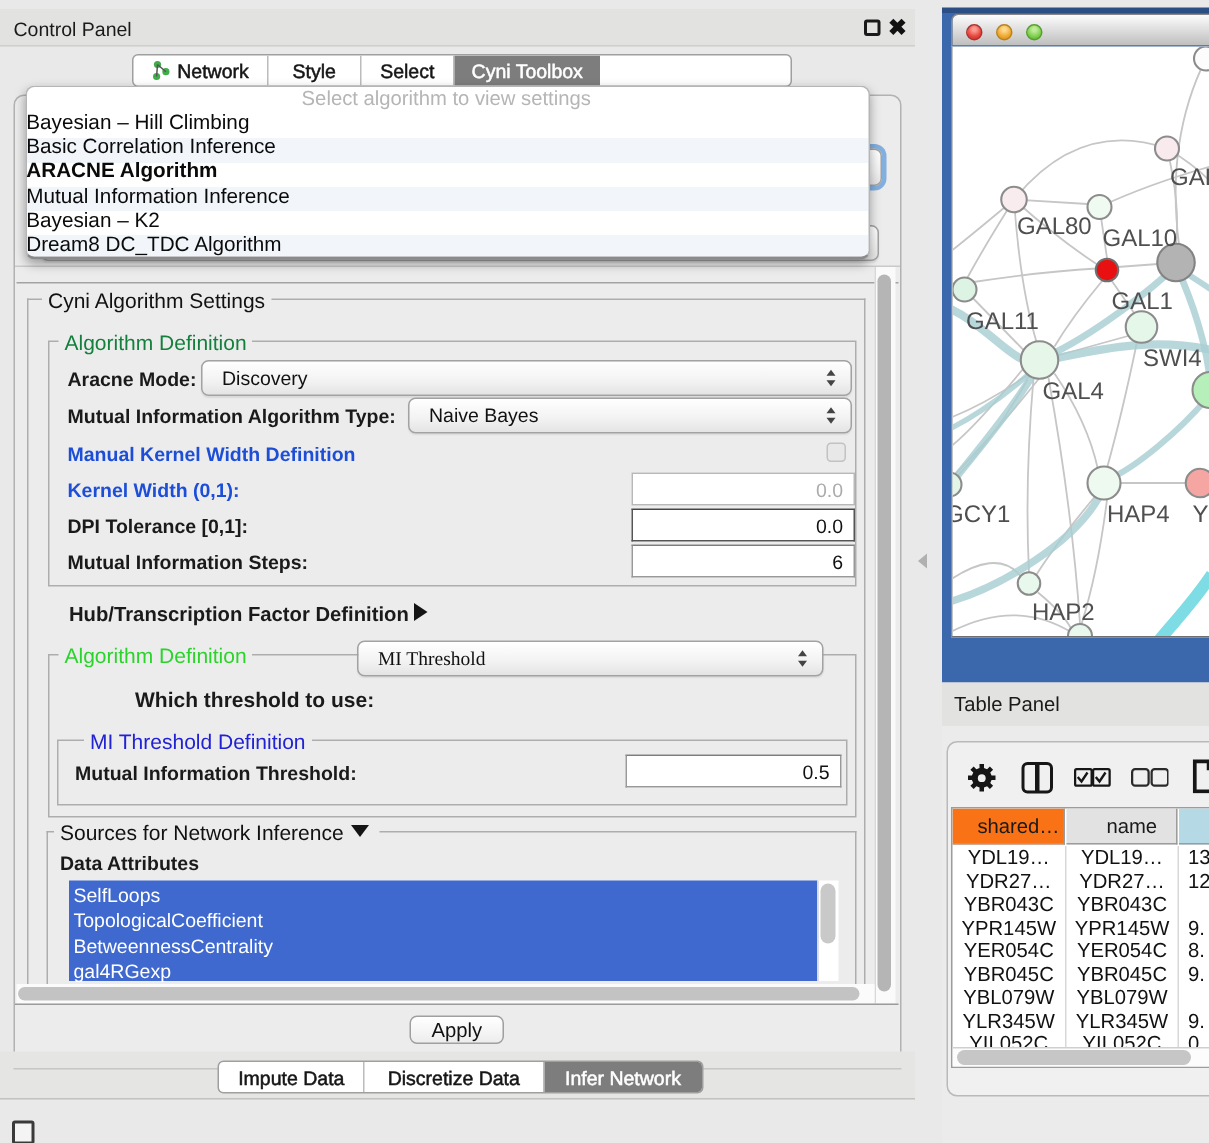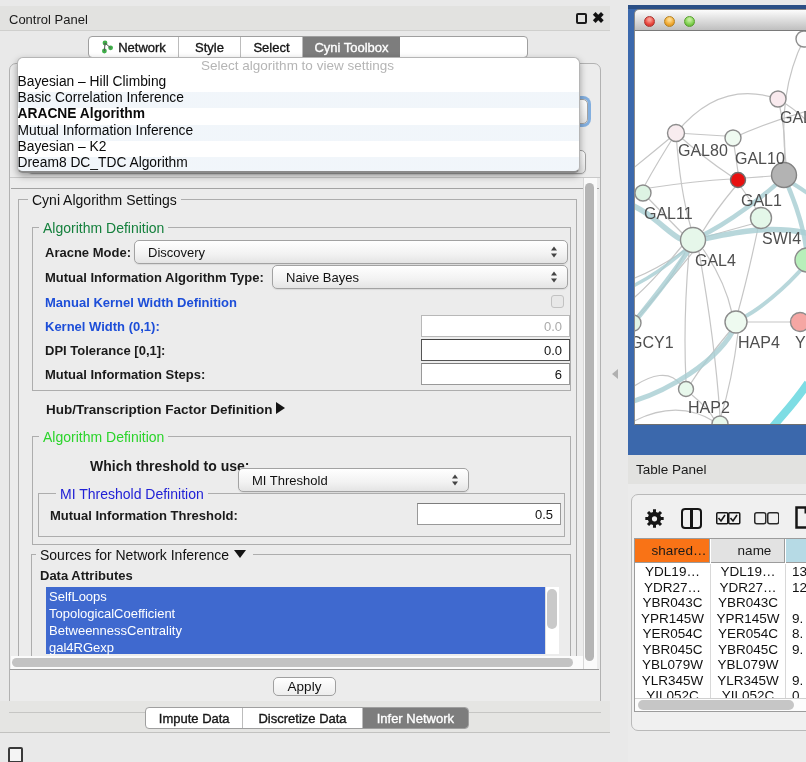--- a/index.html
+++ b/index.html
@@ -81,21 +81,21 @@
 <div class="abs lbl b" style="left:45px; top:367px;">Mutual Information Steps:</div>
 <div class="tf" style="left:421px; top:363px; width:149px; height:22px;">6</div>
 
 <div class="abs lbl b" style="left:46px; top:402px; font-size:13.5px;">Hub/Transcription Factor Definition</div>
 <div class="abs" style="left:276px; top:402px; width:0; height:0; border-top:6.5px solid transparent; border-bottom:6.5px solid transparent; border-left:9px solid #141414;"></div>
 
 <div class="gbox" style="left:32px; top:436px; width:539px; height:109px;">
   <div class="gcap" style="left:6px; color:#2bd42b;">Algorithm Definition</div>
 </div>
 <div class="abs lbl b" style="left:90px; top:458px; width:143px; text-align:right; font-size:14px;">Which threshold to use:</div>
-<div class="combo" style="left:238px; top:468px; width:231px; height:24px;">
+<div class="combo" style="left:238px; top:427px; width:311px; height:24px;font-family:Liberation Serif, serif;">
     <span class="ct">MI Threshold</span>
     <span class="arr"></span>
   </div>
 
 <div class="gbox" style="left:38px; top:493px; width:527px; height:44px;">
   <div class="gcap" style="left:17px; color:#2121d6;">MI Threshold Definition</div>
 </div>
 <div class="abs lbl b" style="left:50px; top:508px;">Mutual Information Threshold:</div>
 <div class="tf" style="left:417px; top:503px; width:144px; height:22px;">0.5</div>
 

